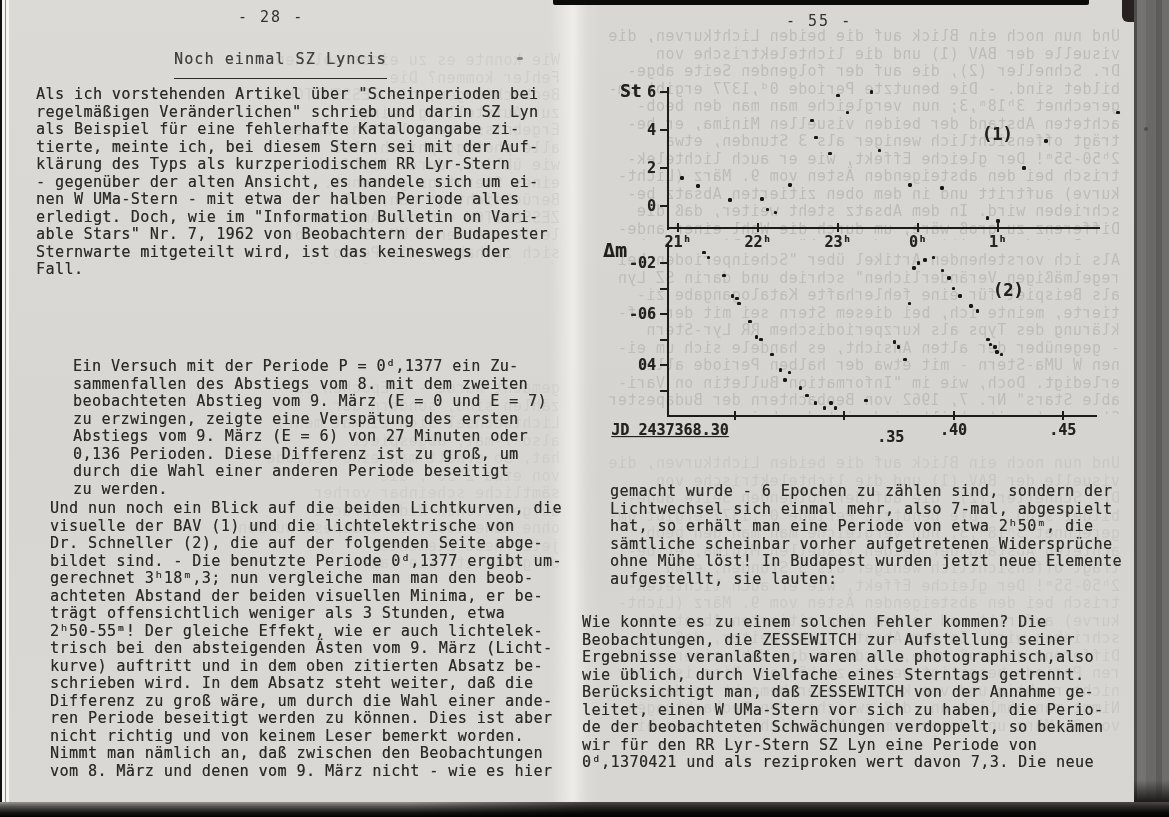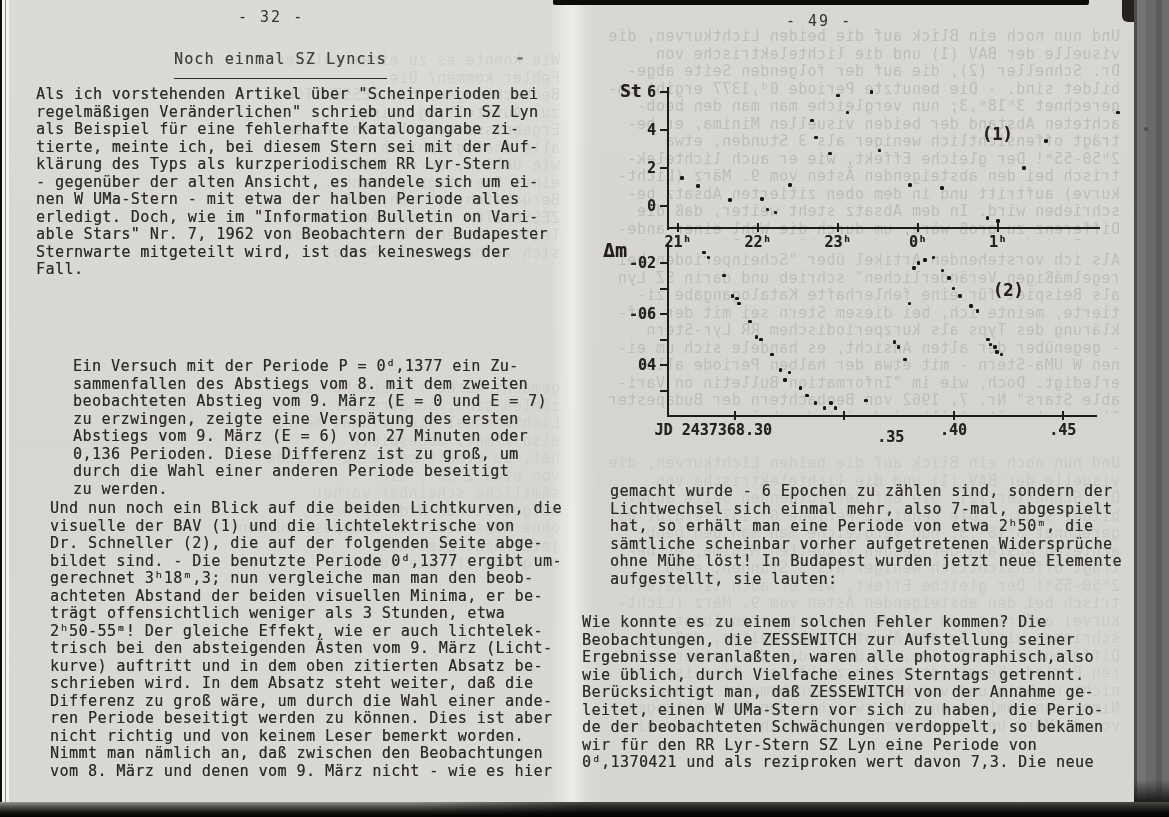--- a/index.html
+++ b/index.html
@@ -110,21 +110,21 @@
 de der beobachteten Schwächungen verdoppelt, so bekämen
 wir für den RR Lyr-Stern SZ Lyn eine Periode von
 0ᵈ,1370421 und als reziproken wert davon 7,3. Die neue</div>
   <div class="bleed" style="left:235px;top:380px;width:325px;height:230px;opacity:0.09;">gemacht wurde - 6 Epochen zu zählen sind, sondern der
 Lichtwechsel sich einmal mehr, also 7-mal, abgespielt
 hat, so erhält man eine Periode von etwa 2ʰ50ᵐ, die
 sämtliche scheinbar vorher aufgetretenen Widersprüche
 ohne Mühe löst! In Budapest wurden jetzt neue Elemente
 aufgestellt, sie lauten:</div>
 
-  <div class="pagenum" style="left:238px;top:8px;">- 32 -</div>
+  <div class="pagenum" style="left:238px;top:8px;">- 28 -</div>
   <div class="title" style="left:174px;top:50px;">Noch einmal SZ Lyncis</div>
   <div class="para" style="left:36px;top:86px;width:532px;">Als ich vorstehenden Artikel über "Scheinperioden bei
 regelmäßigen Veränderlichen" schrieb und darin SZ Lyn
 als Beispiel für eine fehlerhafte Katalogangabe zi-
 tierte, meinte ich, bei diesem Stern sei mit der Auf-
 klärung des Typs als kurzperiodischem RR Lyr-Stern
 - gegenüber der alten Ansicht, es handele sich um ei-
 nen W UMa-Stern - mit etwa der halben Periode alles
 erledigt. Doch, wie im "Information Bulletin on Vari-
 able Stars" Nr. 7, 1962 von Beobachtern der Budapester
@@ -148,21 +148,21 @@
 2ʰ50-55ᵐ! Der gleiche Effekt, wie er auch lichtelek-
 trisch bei den absteigenden Ästen vom 9. März (Licht-
 kurve) auftritt und in dem oben zitierten Absatz be-
 schrieben wird. In dem Absatz steht weiter, daß die
 Differenz zu groß wäre, um durch die Wahl einer ande-
 ren Periode beseitigt werden zu können. Dies ist aber
 nicht richtig und von keinem Leser bemerkt worden.
 Nimmt man nämlich an, daß zwischen den Beobachtungen
 vom 8. März und denen vom 9. März nicht - wie es hier</div>
 
-  <div class="pagenum" style="left:786px;top:12px;">- 49 -</div>
+  <div class="pagenum" style="left:786px;top:12px;">- 55 -</div>
   <div class="para" style="left:610px;top:483px;width:522px;">gemacht wurde - 6 Epochen zu zählen sind, sondern der
 Lichtwechsel sich einmal mehr, also 7-mal, abgespielt
 hat, so erhält man eine Periode von etwa 2ʰ50ᵐ, die
 sämtliche scheinbar vorher aufgetretenen Widersprüche
 ohne Mühe löst! In Budapest wurden jetzt neue Elemente
 aufgestellt, sie lauten:</div>
   <div class="para" style="left:582px;top:614px;width:528px;">Wie konnte es zu einem solchen Fehler kommen? Die
 Beobachtungen, die ZESSEWITCH zur Aufstellung seiner
 Ergebnisse veranlaßten, waren alle photographisch,also
 wie üblich, durch Vielfache eines Sterntags getrennt.
@@ -217,21 +217,21 @@
       <div class="dot" style="left: 1044px; top: 139.4px;"></div>
       <div class="dot" style="left: 1116px; top: 110.9px;"></div>
     </div>
 
   <div class="chart">
     <div class="axis" style="left:667px;top:243px;width:2px;height:174px;"></div>
     <div class="axis" style="left:667px;top:415px;width:430px;height:2px;"></div>
     <div class="axlabel" style="left:603px;top:238px;font-size:20px;">Δm</div>
     <div class="axlabel" style="left:993px;top:280px;font-size:17px;">(2)</div>
   <div class="xtick" style="left: 734px; top: 411px;"></div>
-      <div class="xlabel" style="left: 612px; top: 421px; width: 160px; text-align: right;">JD 2437368.30</div>
+      <div class="xlabel" style="left: 590px; top: 421px; width: 160px; text-align: center; text-decoration: underline;">JD 2437368.30</div>
       <div class="xtick" style="left: 843.25px; top: 411px;"></div>
       <div class="xlabel" style="left: 784.25px; top: 428px; width: 120px; text-align: right;">.35</div>
       <div class="xtick" style="left: 952.5px; top: 411px;"></div>
       <div class="xlabel" style="left: 893.5px; top: 421px; width: 120px;">.40</div>
       <div class="xtick" style="left: 1061.75px; top: 411px;"></div>
       <div class="xlabel" style="left: 1002.75px; top: 421px; width: 120px;">.45</div>
       <div class="ytick" style="left: 660px; top: 262px;"></div>
       <div class="ylabel" style="left: 620px; top: 254px; width: 36px;">-02</div>
       <div class="ytick" style="left: 660px; top: 287.5px;"></div>
       <div class="ylabel" style="left: 620px; top: 279.5px; width: 36px;"></div>

